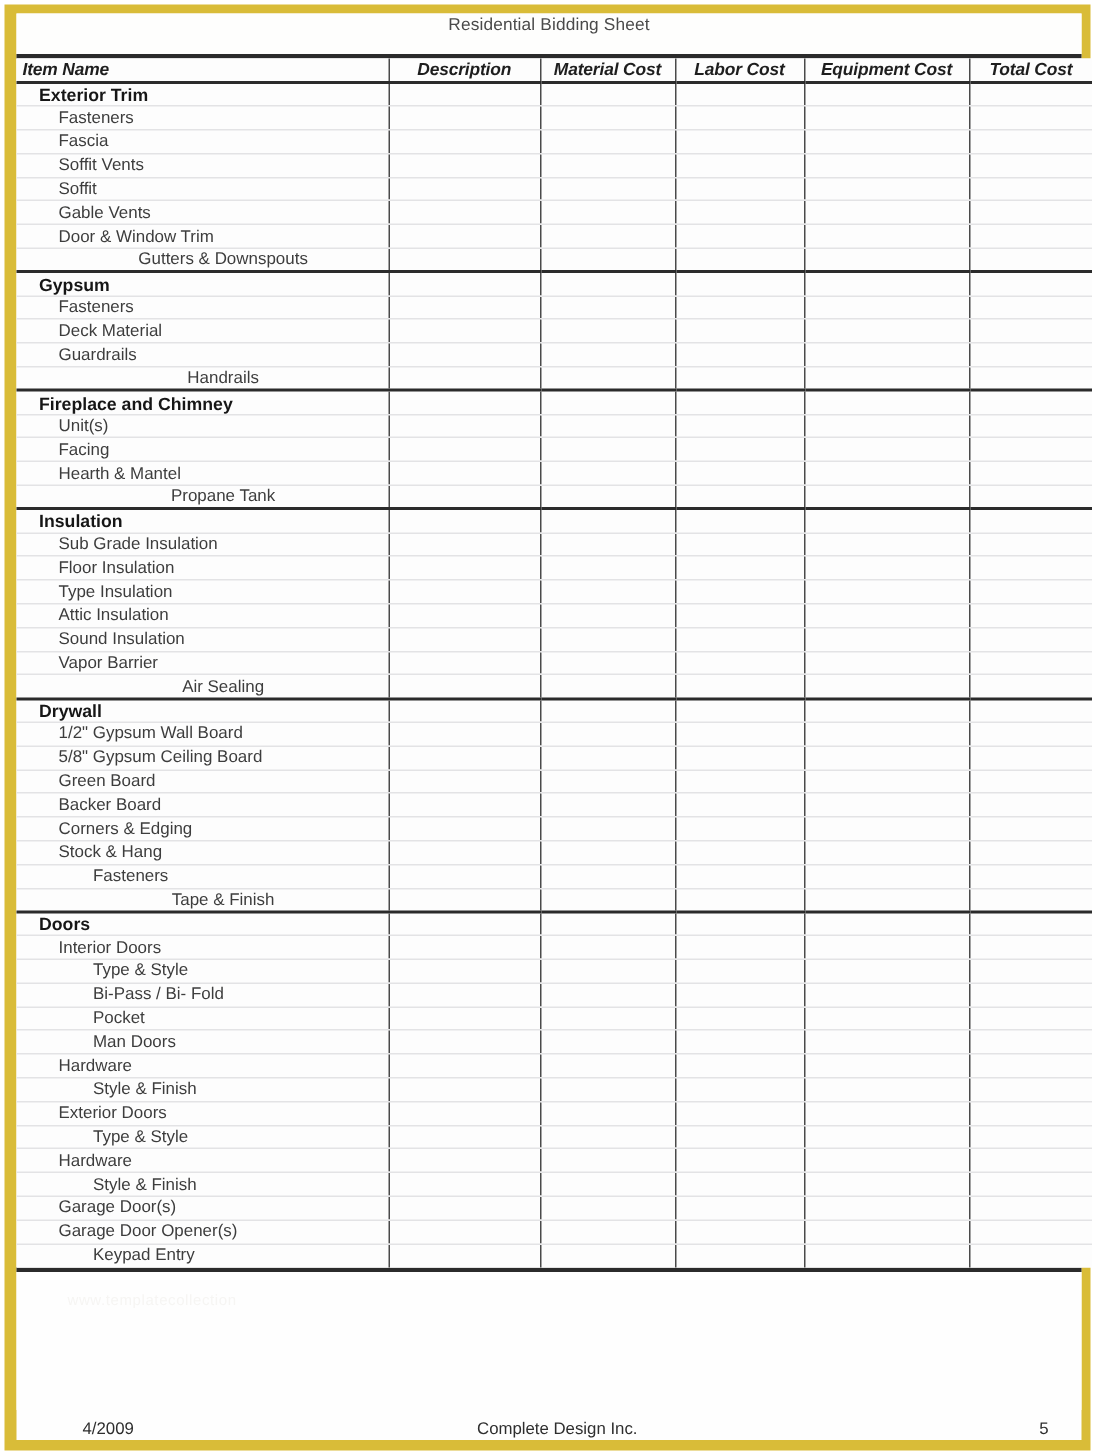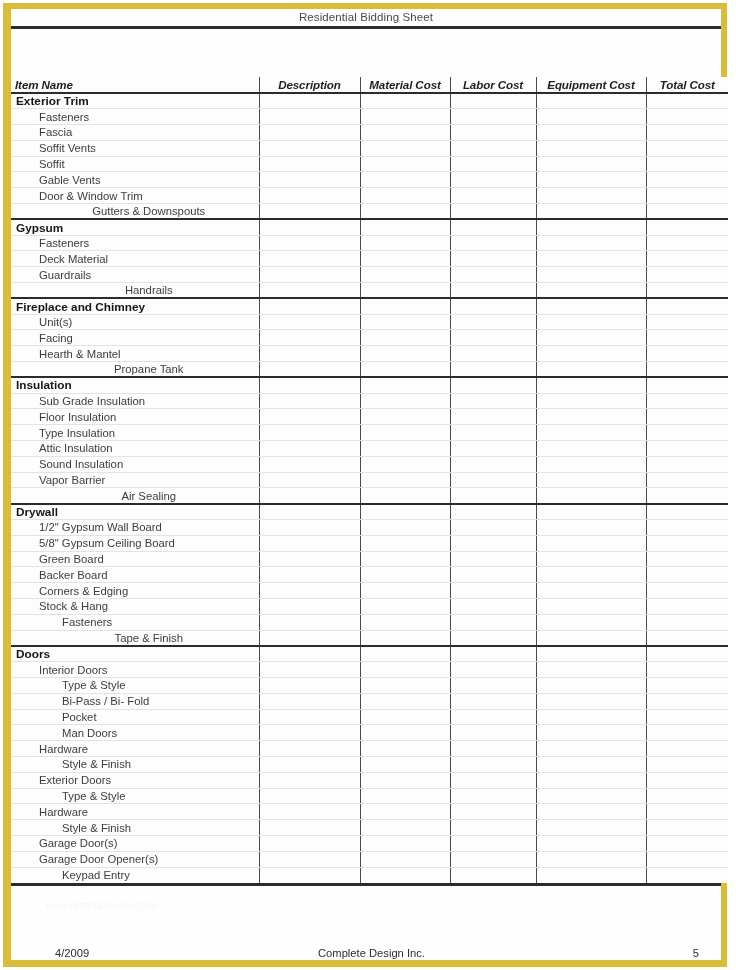--- a/index.html
+++ b/index.html
@@ -34,41 +34,40 @@
     border-right: 6px solid var(--gold, #d9bc38);
     border-bottom: 7px solid var(--gold, #d9bc38);
     background: #fefefe;
     display: flex;
     flex-direction: column;
   }
 
   
   #doc-title {
     flex: 0 0 auto;
-    height: 17px;
+    height: 27px;
     line-height: 17px;
     text-align: center;
     font-size: 11.5px;
     color: #4a4a4a;
     background: #fefefd;
     letter-spacing: .1px;
   }
 
   
   #sheet-wrap {
     flex: 0 0 auto;
     border-top: 3px solid #2b2b2b;
     border-bottom: 3px solid #2b2b2b;
   }
   table.sheet {
     width: 100%;
     border-collapse: collapse;
     table-layout: fixed;
     background: #fdfdfd;
-    margin-top: 48px;
   }
   table.sheet col.c-item  { width: 248px; }
   table.sheet col.c-desc  { width: 101px; }
   table.sheet col.c-mat   { width: 90px; }
   table.sheet col.c-lab   { width: 86px; }
   table.sheet col.c-equip { width: 110px; }
   table.sheet col.c-total { width: 82px; }
 
   table.sheet th, table.sheet td {
     border-left: 1.6px solid #4a4a4a;
@@ -98,21 +97,21 @@
   }
 
   
   td.item {
     color: #3d3d3d;
     white-space: nowrap;
     overflow: hidden;
   }
   td.item .lbl { display: inline-block; }
   td.item.lvl0 { font-weight: bold; color: #161616; font-size: 11.8px; }
-  td.item.lvl0 .lbl { padding-left: 5px; }
+  td.item.lvl0 .lbl { padding-left: 15px; }
   td.item.lvl1 .lbl { padding-left: 28px; }
   td.item.lvl2 .lbl { padding-left: 51px; }
 
   
   tr.group-end > td { border-bottom: 2.2px solid #2b2b2b; text-align: center; }
   tr.last-row > td  { border-bottom: none; }
 
   
   #below {
     flex: 1 1 auto;

